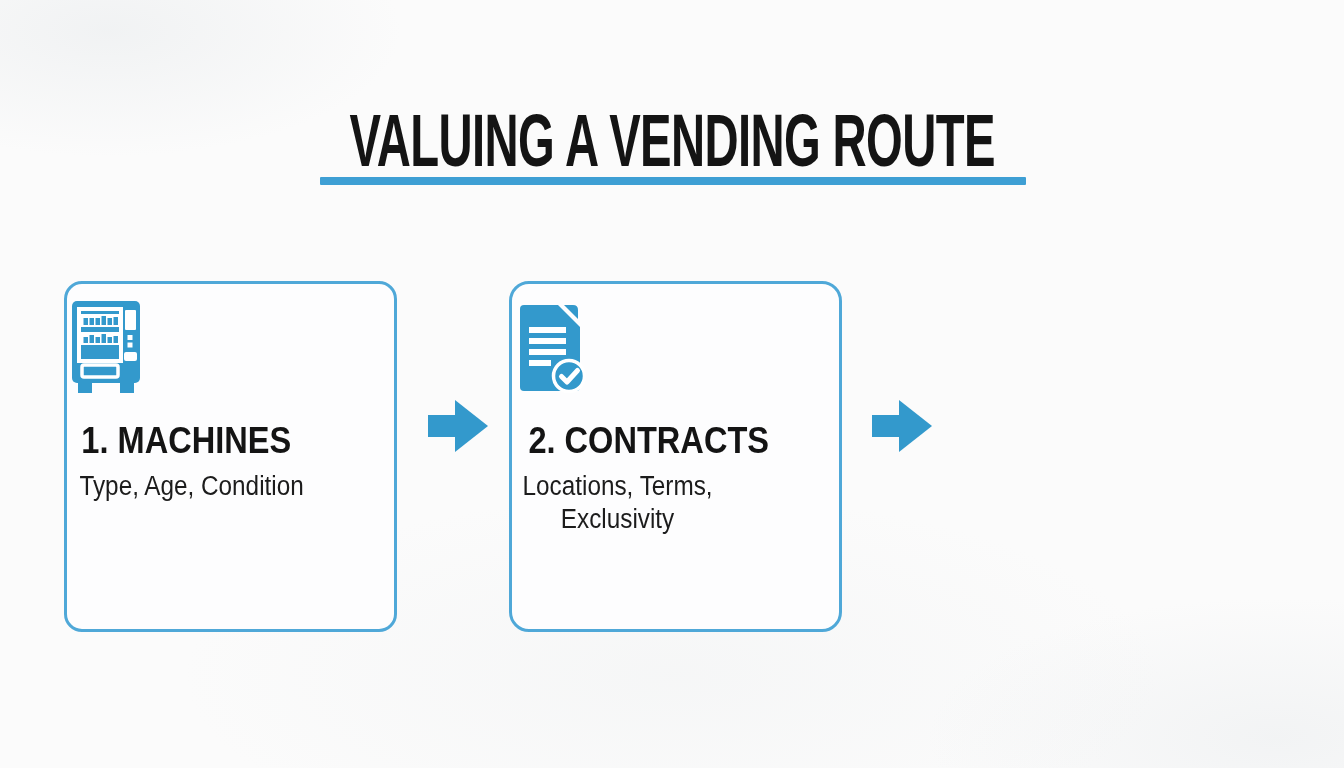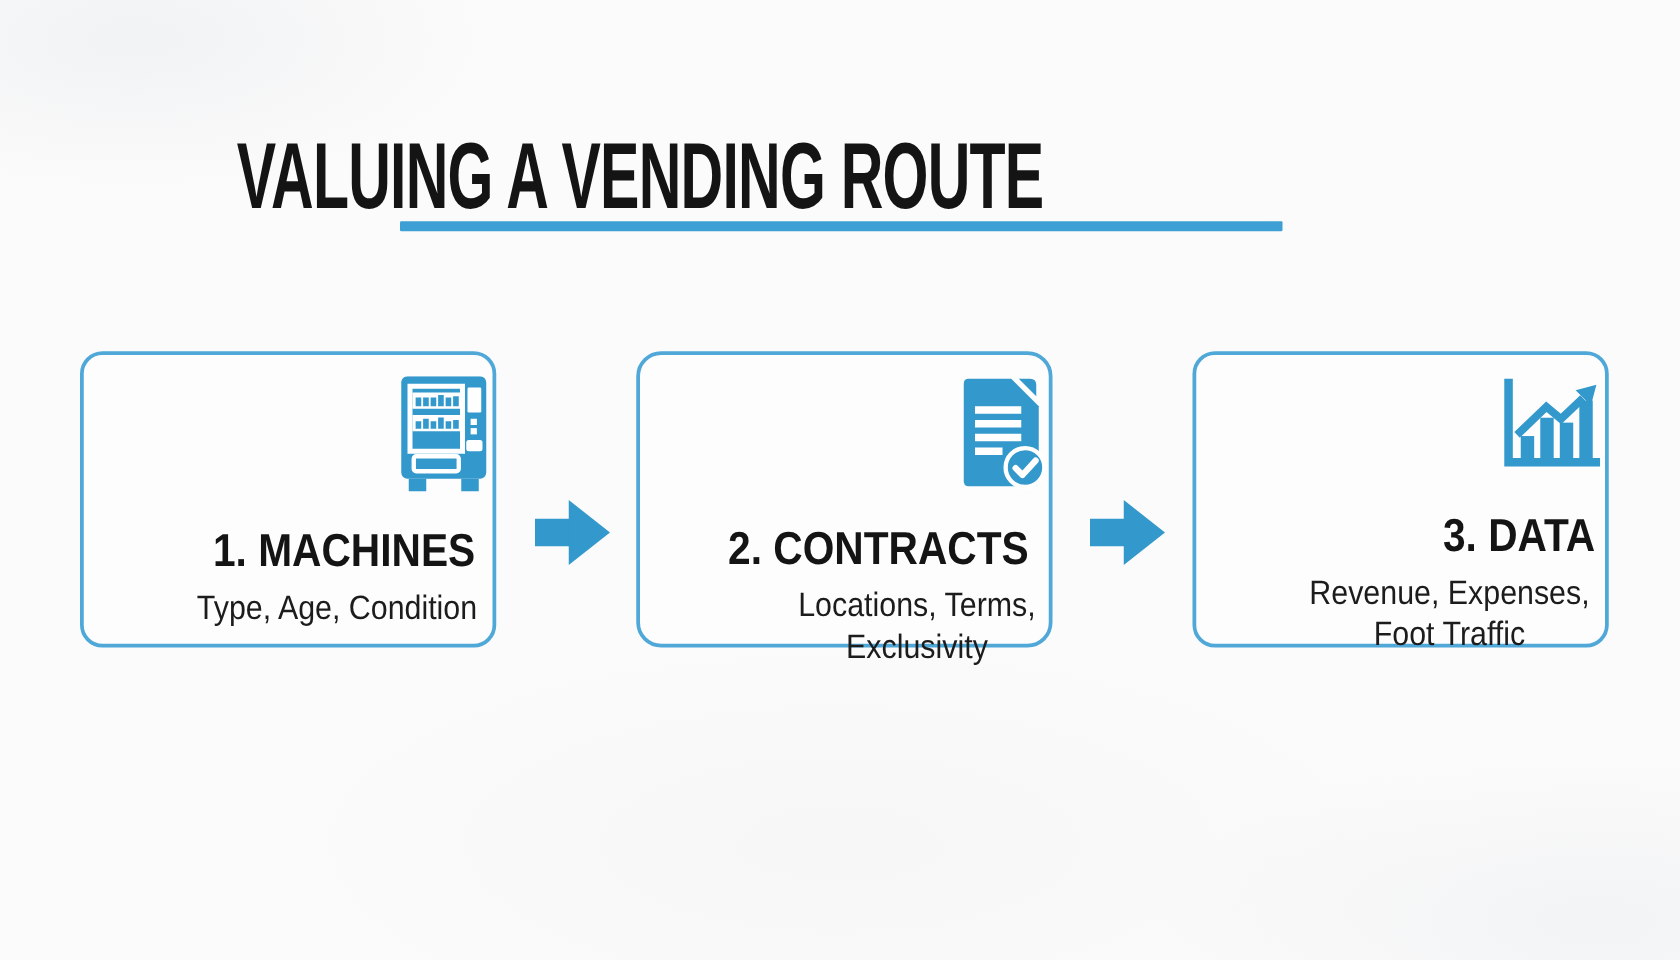--- a/index.html
+++ b/index.html
@@ -22,41 +22,41 @@
   }
   
   .canvas::before{
     content:"";position:absolute;inset:0;pointer-events:none;
     background:
       radial-gradient(ellipse 420px 180px at 8% 4%, rgba(210,216,220,.25), transparent 70%),
       radial-gradient(ellipse 500px 200px at 95% 96%, rgba(210,216,220,.22), transparent 70%),
       radial-gradient(ellipse 700px 260px at 50% 88%, rgba(222,226,228,.18), transparent 70%);
   }
 
-  .title-wrap{position:absolute;left:0;top:103px;width:100%;text-align:left;}
+  .title-wrap{position:absolute;left:0;top:103px;width:100%;text-align:center;}
   .title{
     display:inline-block;
     font-size:75px;font-weight:bold;line-height:1;
     color:var(--heading_text);
     white-space:nowrap;
     transform:scaleX(.63);
     transform-origin:50% 50%;
     letter-spacing:-1px;
   }
   .title-underline{
     position:absolute;left:320px;top:177px;width:706px;height:8px;
     background:var(--underline);border-radius:1px;
   }
 
   .card{
-    position:absolute;top:281px;width:333px;height:237px;
+    position:absolute;top:281px;width:333px;height:351px;
     background:var(--card_background);
     border:3px solid var(--border);
     border-radius:18px;
-    display:flex;flex-direction:column;align-items:flex-end;
+    display:flex;flex-direction:column;align-items:flex-start;
   }
   .card.c1{left:64px;}
   .card.c2{left:509px;border-radius:20px;}
   .card.c3{left:954px;}
 
   .icon-wrap{
     height:94px;margin-top:17px;
     display:flex;align-items:flex-end;justify-content:center;
     color:var(--accent);
   }
@@ -146,32 +146,14 @@
     <div class="step-heading">2. CONTRACTS</div>
     <div class="step-subtitle">Locations, Terms,
 Exclusivity</div>
   </div>
 
   <svg class="arrow a2" viewBox="0 0 60 52" aria-hidden="true">
     <rect x="0" y="15" width="30" height="22" fill="currentColor"></rect>
     <polygon points="27,0 60,26 27,52" fill="currentColor"></polygon>
   </svg>
 
-  <div class="card c3">
-    <div class="icon-wrap">
-      <svg width="86" height="82" viewBox="0 0 88 84" aria-hidden="true">
-        <path d="M9 2 V70.5 H84" fill="none" stroke="currentColor" stroke-width="7"></path>
-        <g fill="currentColor">
-          <rect x="19" y="49" width="11" height="18"></rect>
-          <rect x="35" y="34" width="11" height="33"></rect>
-          <rect x="51" y="38" width="11" height="29"></rect>
-          <rect x="67" y="20" width="11" height="47"></rect>
-        </g>
-        <path d="M16 48 L40 25 L52 35 L70 18" fill="none" stroke="currentColor" stroke-width="6.5"></path>
-        <polygon points="81,7 64,11.5 76.5,24" fill="currentColor"></polygon>
-      </svg>
-    </div>
-    <div class="step-heading">3. DATA</div>
-    <div class="step-subtitle">Revenue, Expenses,
-Foot Traffic</div>
-  </div>
 
 </div>
 
 </body></html>

